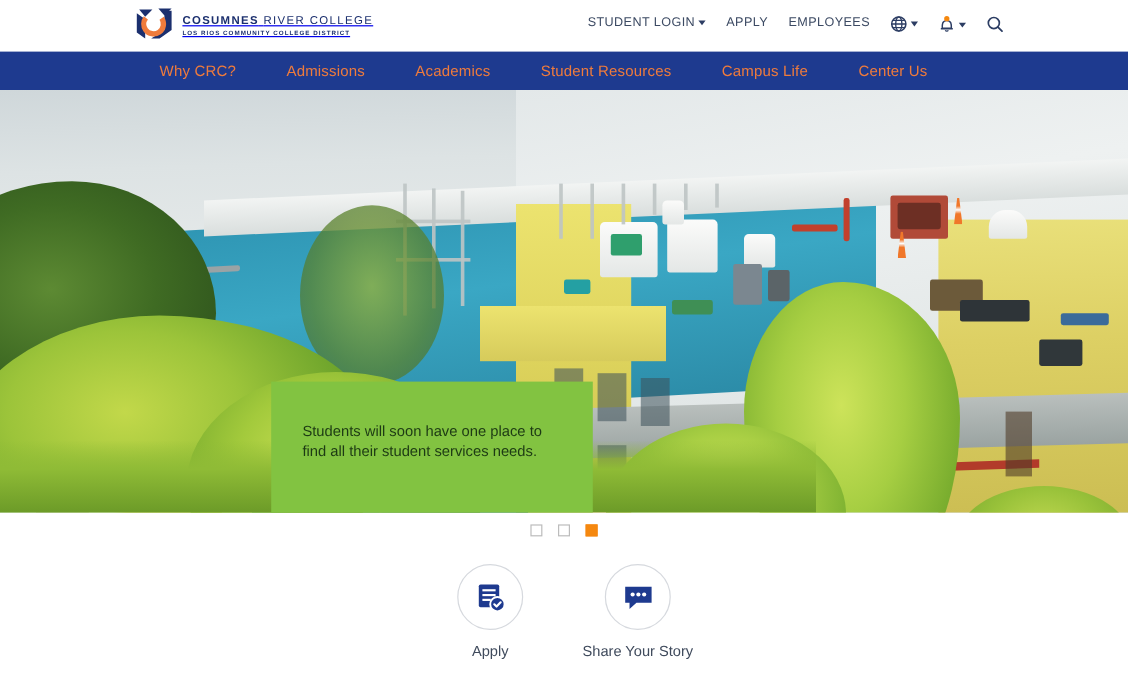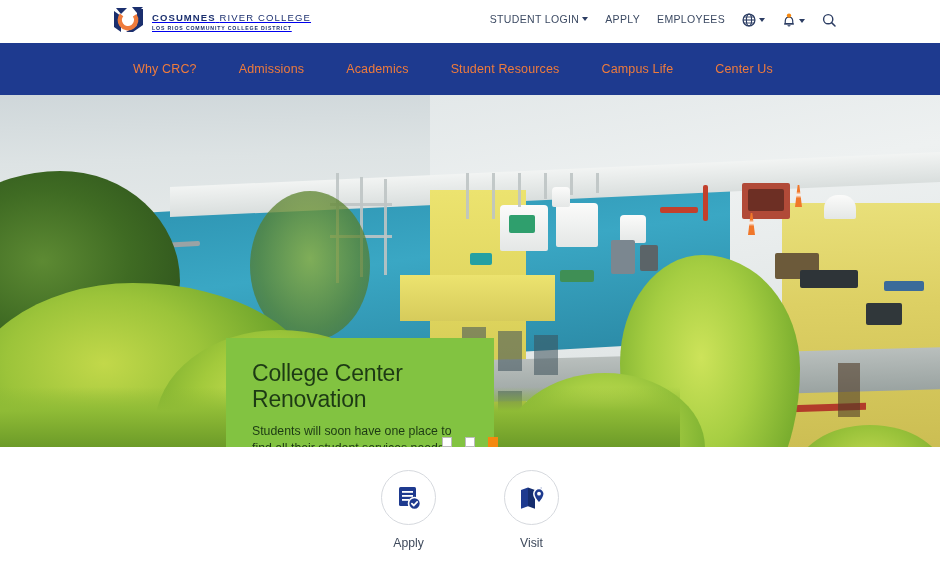--- a/index.html
+++ b/index.html
@@ -29,21 +29,21 @@
   .util-link {
     font-size: 10.5px; letter-spacing: 0.35px; color: #3c4a63;
     text-decoration: none; white-space: nowrap; display: flex; align-items: center; gap: 3px;
   }
   .caret { width: 0; height: 0; border-left: 3.2px solid transparent; border-right: 3.2px solid transparent; border-top: 4px solid #2c3d63; display: inline-block; }
   .util-icon-group { display: flex; align-items: center; gap: 3px; }
   .icon-svg { display: block; }
 
   
   .mainnav {
-    width: 940px; height: 52px; background: #1e3a8f;
+    width: 940px; height: 32px; background: #1e3a8f;
     display: flex; align-items: center; position: relative;
   }
   .mainnav-inner { display: flex; align-items: center; padding-left: 112px; gap: 0; }
   .nav-item {
     font-size: 12.5px; color: #ef7b3c; text-decoration: none; white-space: nowrap;
     padding: 0 21px; letter-spacing: 0.15px;
   }
 
   
   .hero { position: relative; width: 940px; height: 352px; overflow: hidden; background: #b9c6cc; }
@@ -331,21 +331,20 @@
     <div class="tree-dark"></div>
     <div class="tree-r"></div>
     <div class="tree-big"></div>
     <div class="tree-mid"></div>
     <div class="tree-c"></div>
     <div class="tree-far"></div>
     <div class="hero-bottom-foliage"></div>
   </div>
 
   <div class="promo">
-    <div class="promo-title">College Center Renovation</div>
     <div class="promo-body">Students will soon have one place to find all their student services needs.</div>
 
   </div>
 </section>
 
 <div class="dots">
   <span class="dot"></span>
   <span class="dot"></span>
   <span class="dot active"></span>
 </div>
@@ -359,30 +358,29 @@
         <rect x="7" y="7" width="11" height="1.8" fill="#ffffff"></rect>
         <rect x="7" y="11" width="11" height="1.8" fill="#ffffff"></rect>
         <rect x="7" y="15" width="7" height="1.8" fill="#ffffff"></rect>
         <circle cx="19.5" cy="19.5" r="6" fill="#1e3a8f" stroke="#ffffff" stroke-width="1.6"></circle>
         <path d="M16.9 19.6 l1.9 1.9 l3.4 -3.6" fill="none" stroke="#ffffff" stroke-width="1.8" stroke-linecap="round" stroke-linejoin="round"></path>
       </svg>
     </span>
     <span class="ql-label">Apply</span>
   </a>
 
+
+
+
+
   <a class="ql" href="#">
     <span class="ql-circle">
       <svg width="28" height="28" viewBox="0 0 28 28" class="icon-svg">
-        <path d="M3 6 L10 3.4 L10 22.2 L3 24.8 Z" fill="#1e3a8f"></path>
-        <path d="M10 3.4 L17 6 L17 24.8 L10 22.2 Z" fill="#152d6e"></path>
-        <path d="M17 6 L23.5 3.4 L23.5 13 L17 15 Z" fill="#1e3a8f"></path>
-        <path d="M21 4.6 c2.9 0 5.2 2.3 5.2 5.2 c0 3.7 -5.2 9.4 -5.2 9.4 s-5.2 -5.7 -5.2 -9.4 c0 -2.9 2.3 -5.2 5.2 -5.2 z" fill="#1e3a8f" stroke="#ffffff" stroke-width="1.5"></path>
-        <circle cx="21" cy="9.7" r="1.9" fill="#ffffff"></circle>
+        <path d="M3 5 L25 5 L25 18.2 L12.4 18.2 L6.6 23.6 L6.6 18.2 L3 18.2 Z" fill="#1e3a8f"></path>
+        <circle cx="9.2" cy="11.4" r="1.75" fill="#ffffff"></circle>
+        <circle cx="14" cy="11.4" r="1.75" fill="#ffffff"></circle>
+        <circle cx="18.8" cy="11.4" r="1.75" fill="#ffffff"></circle>
       </svg>
     </span>
-    <span class="ql-label">Visit</span>
+    <span class="ql-label">Share Your Story</span>
   </a>
 
-
-
-
-
 </div>
 
 </body></html>

